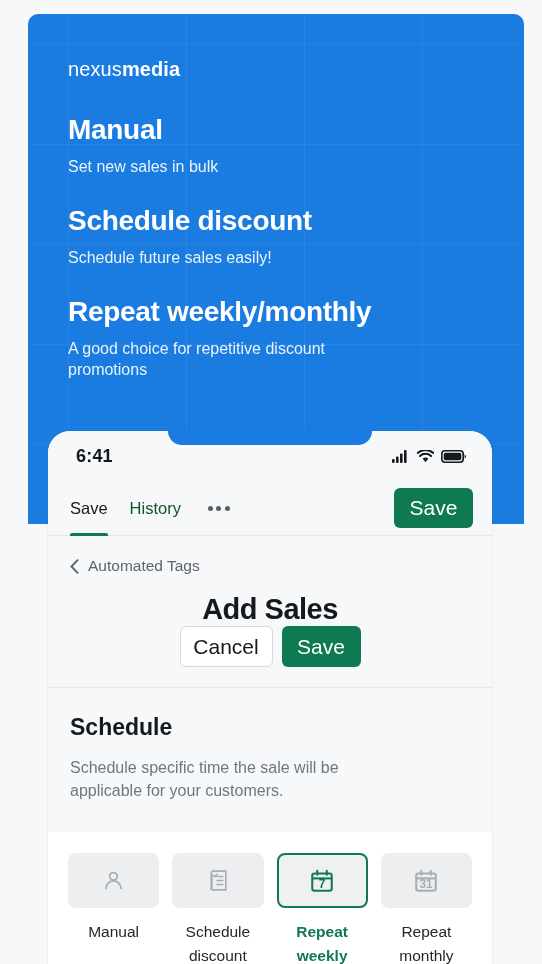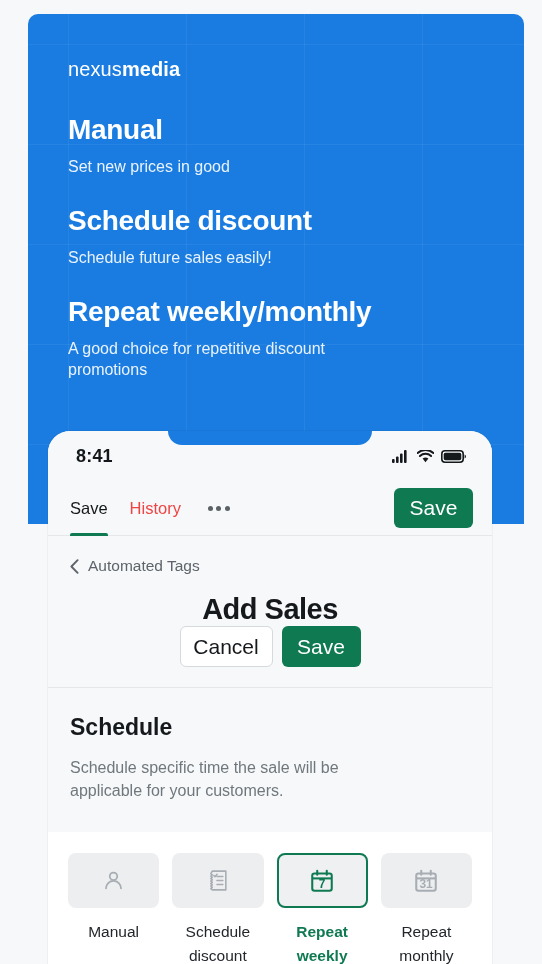--- a/index.html
+++ b/index.html
@@ -122,21 +122,21 @@
     align-items: stretch;
     padding: 0 19px 0 22px;
     border-bottom: 1px solid #e4e8ea;
     position: relative;
   }
   .tab {
     display: flex;
     align-items: center;
     padding: 0 11px;
     font-size: 16.5px;
-    color: #ef4444;
+    color: #14532d;
     position: relative;
     cursor: pointer;
   }
   .tab:first-child { padding-left: 0; }
   .tab.active { color: #16191c; font-weight: 400; }
   .tab.active::after {
     content: "";
     position: absolute;
     left: 0; right: 11px; bottom: -1px;
     height: 3px;
@@ -272,40 +272,40 @@
 
 <div id="stage">
 
   <div class="hero">
     <div class="hero-grid"></div>
     <div class="hero-inner">
       <div class="brand"><span>nexus</span><b>media</b></div>
 
       <div>
         <div class="hero-h">Manual</div>
-        <div class="hero-p">Set new prices in good</div>
+        <div class="hero-p">Set new sales in bulk</div>
       </div>
 
       <div class="blk-2">
         <div class="hero-h">Schedule discount</div>
         <div class="hero-p">Schedule future sales easily!</div>
       </div>
 
       <div class="blk-3">
         <div class="hero-h">Repeat weekly/monthly</div>
         <div class="hero-p" style="max-width:270px">A good choice for repetitive discount promotions</div>
       </div>
     </div>
   </div>
 
   <div class="phone">
     <div class="notch"></div>
 
     <div class="statusbar">
-      <div class="sb-time">8:41</div>
+      <div class="sb-time">6:41</div>
       <div class="sb-icons">
         <svg width="18" height="13" viewBox="0 0 18 13">
           <rect x="0" y="9" width="2.6" height="4" rx="1" fill="#16191c"></rect>
           <rect x="4" y="6.5" width="2.6" height="6.5" rx="1" fill="#16191c"></rect>
           <rect x="8" y="3.5" width="2.6" height="9.5" rx="1" fill="#16191c"></rect>
           <rect x="12" y="0" width="2.6" height="13" rx="1" fill="#16191c"></rect>
         </svg>
         <svg width="17" height="13" viewBox="0 0 17 13">
           <path d="M8.5 12.2 L5.6 8.6 a4.6 4.6 0 0 1 5.8 0 Z" fill="#16191c"></path>
           <path d="M2.9 6.0 a8.4 8.4 0 0 1 11.2 0" stroke="#16191c" stroke-width="2" fill="none" stroke-linecap="round"></path>

